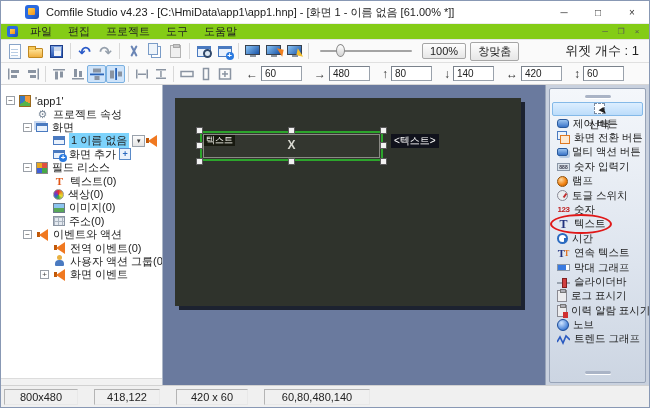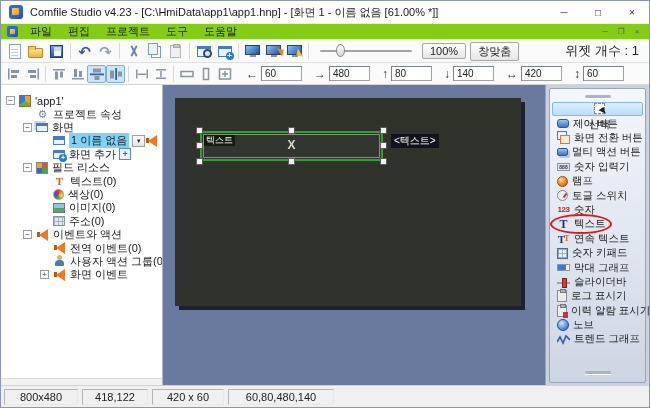--- a/index.html
+++ b/index.html
@@ -1,20 +1,20 @@
 <!DOCTYPE html>
 <html><head>
 <meta charset="utf-8">
 <style>
   * { margin:0; padding:0; box-sizing:border-box; }
   html,body { width:650px; height:408px; font-family:"Liberation Sans","DejaVu Sans",sans-serif; }
   #app { position:relative; width:650px; height:408px; background:#fff; border:1px solid #8898b4; overflow:hidden; }
 
   
-  .titlebar { position:absolute; left:0; top:0; right:0; height:23px; background:#ffffff; border-bottom:1px solid #ececec; display:flex; align-items:center; }
+  .titlebar { position:absolute; left:0; top:0; right:0; height:23px; background:#ffffff; border-bottom:1px solid #ececec; display:flex; align-items:center;padding-left:16px; }
   .appicon { width:14px; height:14px; margin-left:8px; border-radius:3px; background:linear-gradient(135deg,#2a6ae0 55%,#1a4ab0); position:relative; flex:none; }
   .appicon::after { content:""; position:absolute; left:3px; top:3px; width:7px; height:7px; background:linear-gradient(135deg,#ffd24a,#f09020); border-radius:1px; }
   .title-text { font-size:11px; color:#1a1a1a; margin-left:7px; white-space:nowrap; }
   .winbtns { margin-left:auto; display:flex; height:100%; }
   .winbtn { width:34px; height:100%; display:flex; align-items:center; justify-content:center; font-size:10px; color:#333; }
 
   
   .menubar { position:absolute; left:0; top:23px; right:0; height:16px; background:#84cc16; border-bottom:1px solid #e4e4e4; display:flex; align-items:center; font-size:11px; }
   .mdiicon { width:11px; height:11px; margin:0 4px 0 6px; border-radius:2px; background:linear-gradient(135deg,#2a6ae0 55%,#1a4ab0); position:relative; flex:none;}
   .mdiicon::after { content:""; position:absolute; left:2.5px; top:2.5px; width:5px; height:5px; background:linear-gradient(135deg,#ffd24a,#f09020); }
@@ -144,21 +144,21 @@
   .pic-slide::before { content:""; position:absolute; left:0; right:0; top:5px; height:2px; background:#9aa4b0; }
   .pic-slide::after { content:""; position:absolute; left:5px; top:1px; width:3px; height:8px; background:#d04040; border:1px solid #802020; }
   .pic-log { width:10px; height:12px; background:#ececee; border:1px solid #8a8a92; }
   .pic-log::before { content:""; position:absolute; top:-2px; left:2px; width:4px; height:2px; background:#b0b0b8; border:1px solid #777; }
   .pic-alarm { width:10px; height:12px; background:#ececee; border:1px solid #8a8a92; }
   .pic-alarm::before { content:""; position:absolute; top:-2px; left:2px; width:4px; height:2px; background:#b0b0b8; border:1px solid #777; }
   .pic-alarm::after { content:""; position:absolute; right:-2px; bottom:-2px; width:5px; height:6px; background:#d03030; }
   .pic-knob { width:12px; height:12px; border-radius:50%; background:radial-gradient(circle at 35% 30%,#cfe4ff,#4a84d8 70%,#1a4a98); border:1px solid #1a4a98; }
 
   
-  .statusbar { position:absolute; left:0; right:0; bottom:0; height:22px; background:#f0f0f0; border-top:1px solid #d2d2d2; display:flex; align-items:center; padding-left:3px; gap:4px; font-size:11px; color:#222; }
+  .statusbar { position:absolute; left:0; right:0; bottom:0; height:22px; background:#f0f0f0; border-top:1px solid #d2d2d2; display:flex; align-items:center; padding-left:3px; gap:16px; font-size:11px; color:#222; }
   .scell { height:16px; line-height:15px; text-align:center; border:1px solid; border-color:#b4b4b4 #e8e8e8 #e8e8e8 #b4b4b4; background:#f0f0f0; padding:0 4px; }
   .c0{width:74px;} .c1{width:66px;} .c2{width:72px;} .c3{width:106px;}
 </style>
 </head>
 <body>
 
 <div id="app">
 
   <div class="titlebar">
     <span class="appicon"></span>
@@ -474,26 +474,26 @@
             </div>
           <div class="pitem">
               <span class="pic pic-123"></span>
               <span>숫자</span>
             </div>
           <div class="pitem">
               <span class="pic pic-T"></span>
               <span>텍스트</span>
             </div>
           <div class="pitem">
+              <span class="pic pic-clock"></span>
+              <span>시간</span>
+            </div>
+          <div class="pitem">
               <span class="pic pic-Tr"></span>
               <span>연속 텍스트</span>
-            </div>
-          <div class="pitem">
-              <span class="pic pic-kpad"></span>
-              <span>숫자 키패드</span>
             </div>
           <div class="pitem">
               <span class="pic pic-bar"></span>
               <span>막대 그래프</span>
             </div>
           <div class="pitem">
               <span class="pic pic-slide"></span>
               <span>슬라이더바</span>
             </div>
           <div class="pitem">

